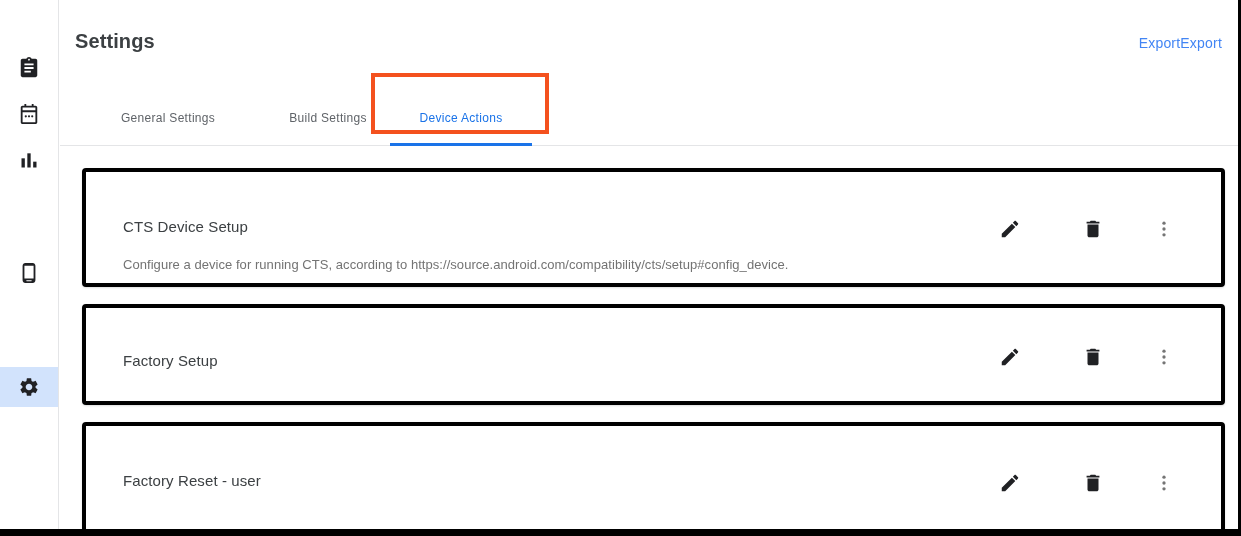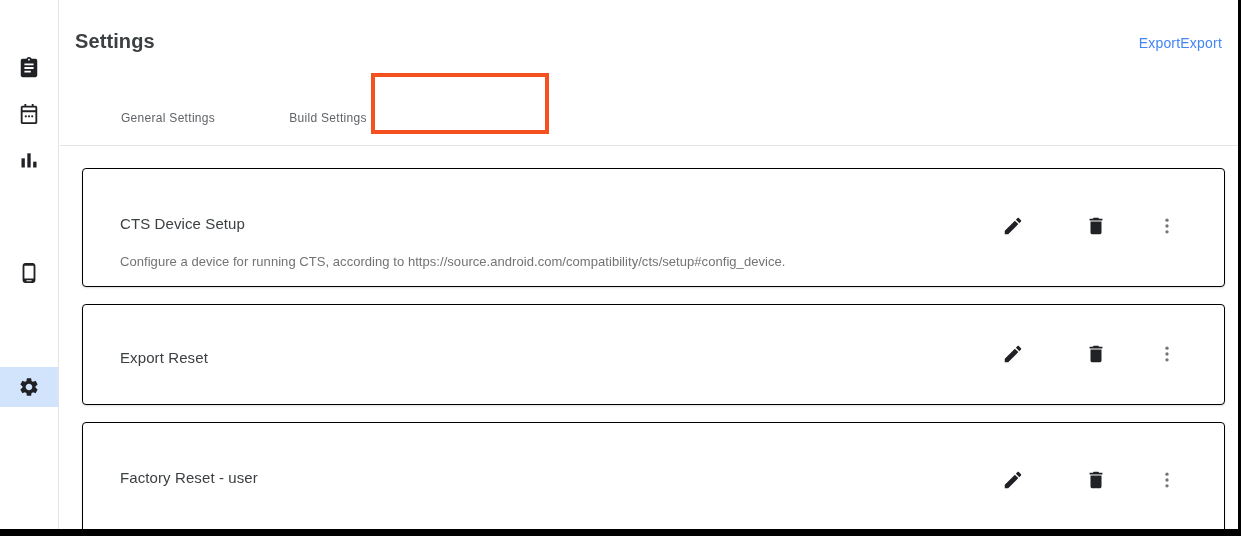--- a/index.html
+++ b/index.html
@@ -146,21 +146,21 @@
     width: 1178px;
     height: 398px;
     overflow: hidden;
     background: #ffffff;
   }
   .card {
     position: absolute;
     left: 22px;
     width: 1143px;
     background: #ffffff;
-    border: 1px solid #000000;
+    border: 4px solid #000000;
     border-radius: 4px;
     box-shadow: 0 1px 2px rgba(60,64,67,0.18);
   }
   #card0 { top: 21px;  height: 119px; }
   #card1 { top: 157px; height: 101px; }
   #card2 { top: 275px; height: 119px; padding-left: 24px; }
 
   .card-title {
     position: absolute;
     left: 37px;
@@ -266,20 +266,21 @@
     <h1 class="page-title">Settings</h1>
 
     <div class="header-actions">
       <button class="link-btn">Export</button>
       <button class="link-btn">Export</button>
     </div>
 
     <div class="tabbar">
       <button class="tab" id="tab0">General Settings</button>
       <button class="tab" id="tab1">Build Settings</button>
+      <button class="tab active" id="tab2">Device Actions</button>
     </div>
 
     <div class="cards">
 
       <section class="card two-line" id="card0">
         <div class="card-title">CTS Device Setup</div>
         <div class="card-desc">Configure a device for running CTS, according to https://source.android.com/compatibility/cts/setup#config_device.</div>
         <div class="card-actions">
           <button class="icon-btn edit">
             <span>
@@ -301,21 +302,21 @@
                 <circle cx="12" cy="5" r="2"></circle>
                   <circle cx="12" cy="12" r="2"></circle>
                   <circle cx="12" cy="19" r="2"></circle>
               </svg>
             </span>
           </button>
         </div>
       </section>
 
       <section class="card one-line" id="card1">
-        <div class="card-title">Export Reset</div>
+        <div class="card-title">Factory Setup</div>
         <div class="card-actions">
           <button class="icon-btn edit">
             <span>
               <svg width="22" height="22" viewBox="0 0 24 24" fill="#202124">
                 <path d="M3 17.25V21h3.75L17.81 9.94l-3.75-3.75L3 17.25zM20.71 7.04c.39-.39.39-1.02 0-1.41l-2.34-2.34c-.39-.39-1.02-.39-1.41 0l-1.83 1.83 3.75 3.75 1.83-1.83z"></path>
               </svg>
             </span>
           </button>
           <button class="icon-btn delete">
             <span>

